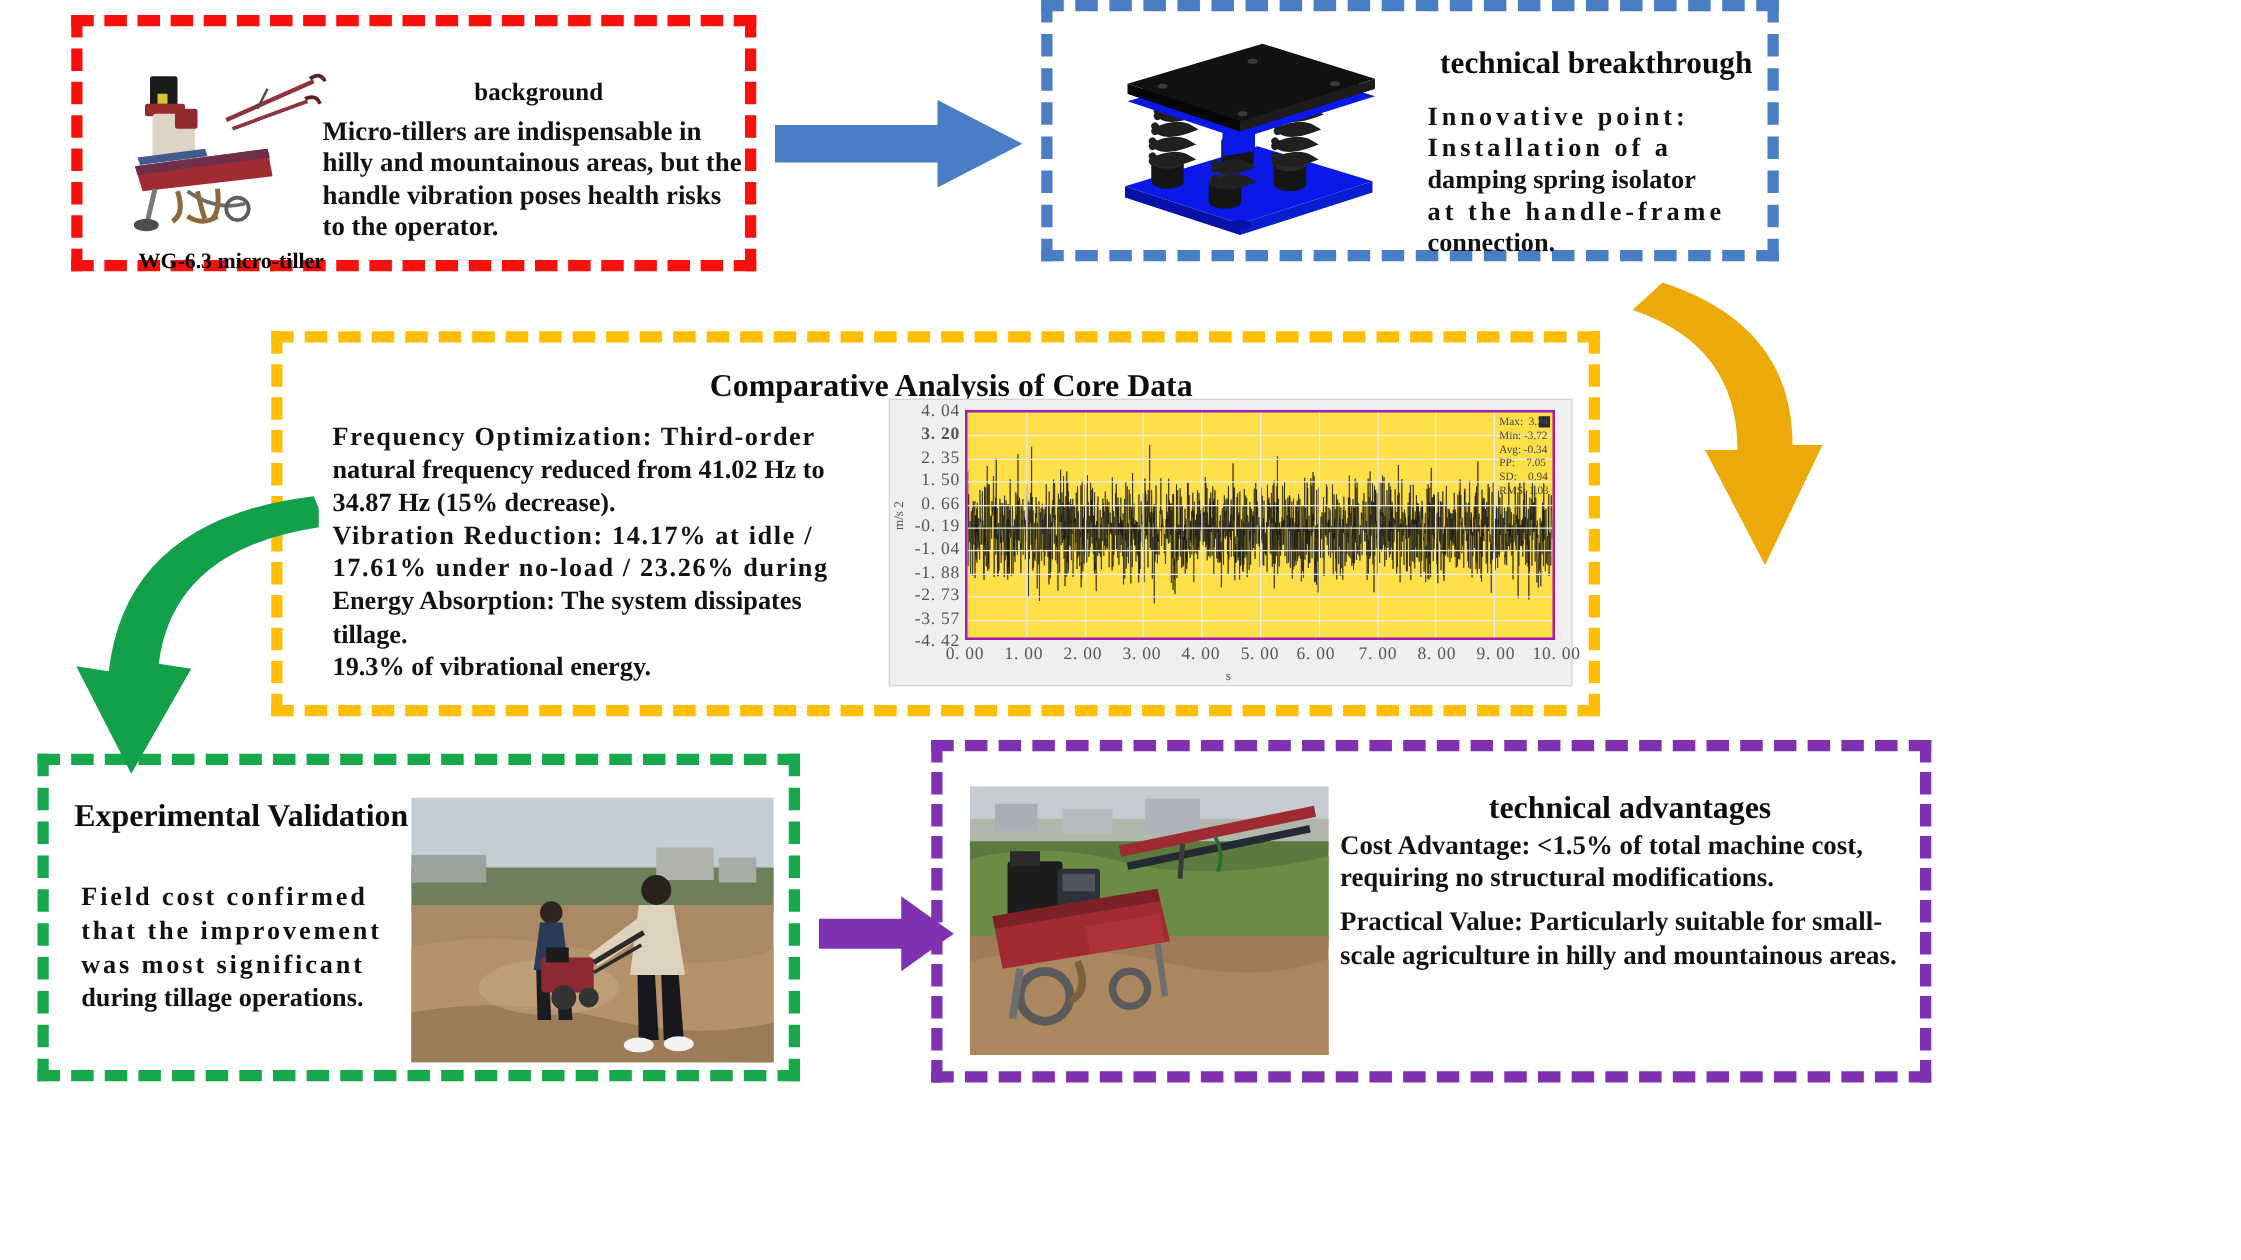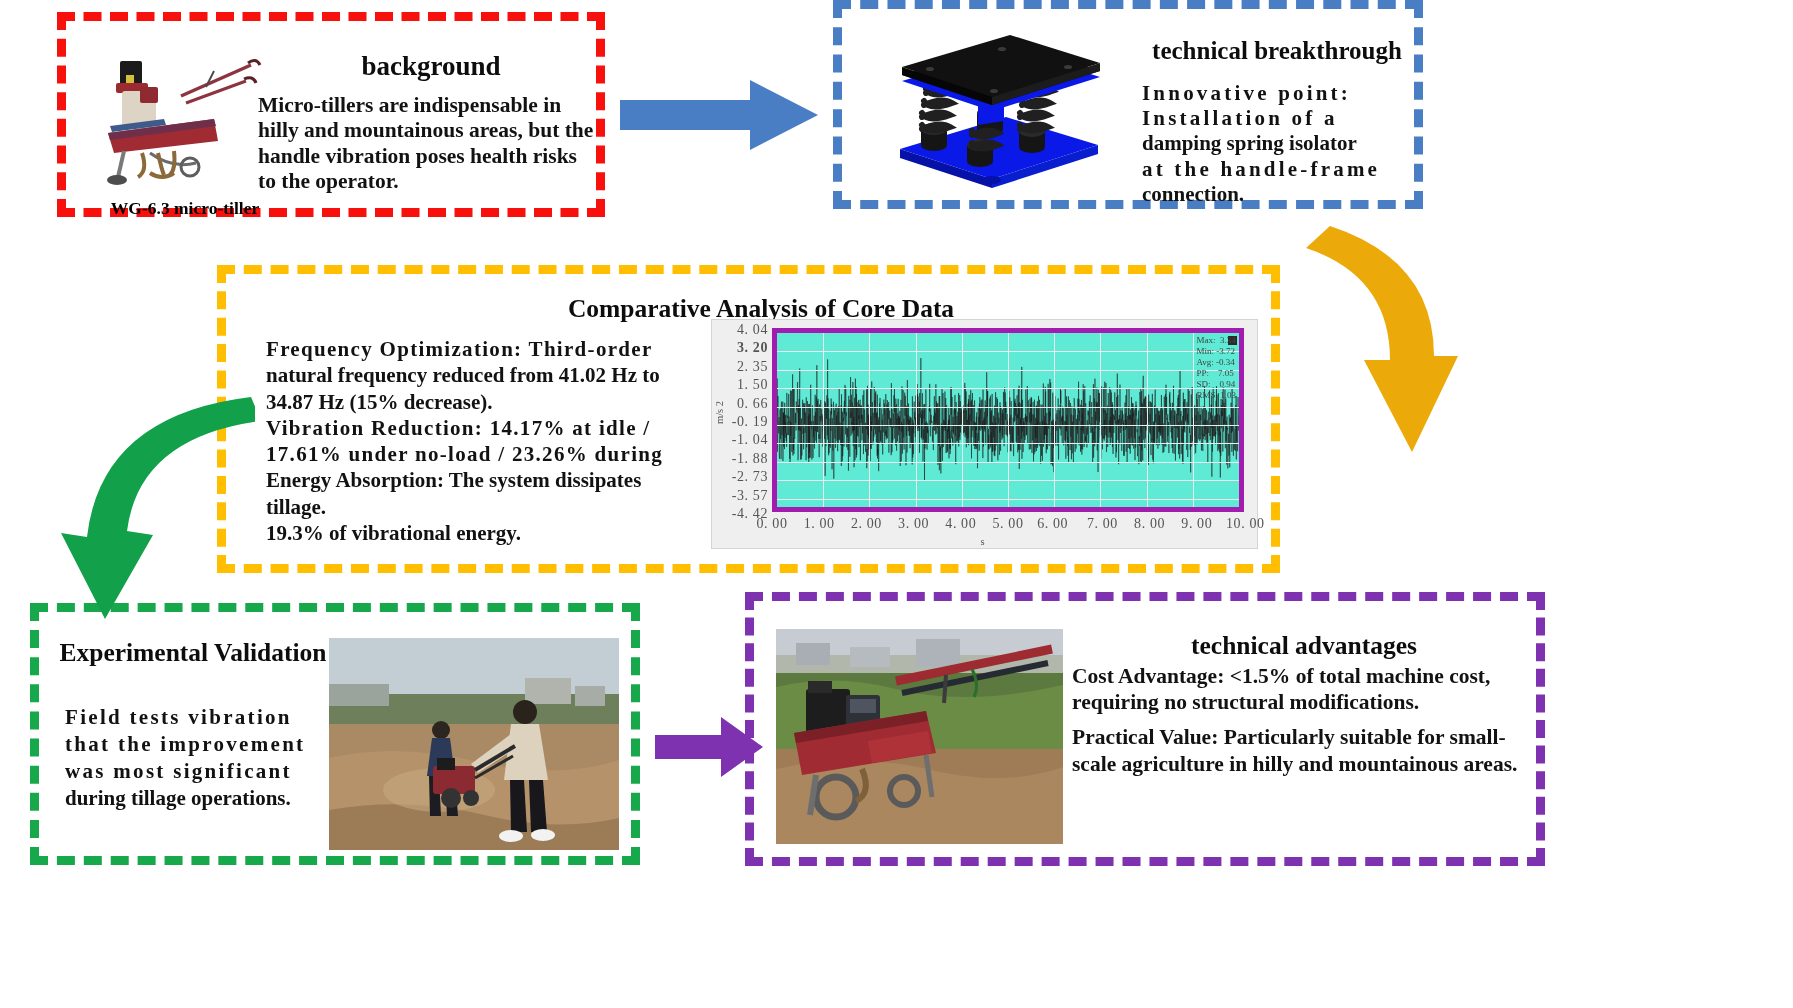--- a/index.html
+++ b/index.html
@@ -14,21 +14,21 @@
   .dash-purple{border:9px dashed #7f32b0;}
 
   .heading{font-weight:bold;text-align:center;color:#0d0d0d;}
   .body-txt{font-weight:bold;color:#121212;}
 
   
   #p-background{left:57px;top:12px;width:548px;height:205px;}
   #tiller-fig{position:absolute;left:20px;top:20px;width:178px;height:150px;}
   #tiller-cap{position:absolute;left:14px;top:177px;width:210px;
       font-size:17.5px;font-weight:bold;text-align:center;}
-  #bg-title{position:absolute;left:200px;top:30px;width:330px;font-size:27px;}
+  #bg-title{position:absolute;left:200px;top:42px;width:330px;font-size:20px;}
   #bg-text{position:absolute;left:192px;top:72px;width:340px;font-size:21.5px;line-height:1.18;}
 
   
   #p-breakthrough{left:833px;top:0px;width:590px;height:209px;}
   #iso-fig{position:absolute;left:30px;top:20px;width:250px;height:160px;}
   #tb-title{position:absolute;left:300px;top:28px;width:270px;font-size:25px;}
   #tb-text{position:absolute;left:300px;top:72px;width:265px;font-size:21px;line-height:1.2;}
   #tb-text .sp{letter-spacing:3.2px;display:block;}
 
   
@@ -58,21 +58,21 @@
   #arrow-blue  {left:620px;top:78px;width:200px;height:75px;}
   #arrow-yellow{left:1290px;top:220px;width:170px;height:240px;}
   #arrow-green {left:55px;top:385px;width:200px;height:240px;}
   #arrow-purple{left:655px;top:715px;width:110px;height:65px;}
 
   
   .yt,.xt{position:absolute;font-family:"Liberation Serif",serif;color:#555;
       font-size:14px;letter-spacing:.6px;white-space:nowrap;}
   .yt{text-align:right;}
   #plot-box{position:absolute;left:60px;top:8px;right:13px;bottom:36px;
-      background:#5eead4;border:5px solid #a21caf;overflow:hidden;}
+      background:#fde047;border:2px solid #a21caf;overflow:hidden;}
   #stats{position:absolute;right:3px;top:2px;font-size:9px;line-height:1.22;
       color:#444;font-family:"Liberation Serif",serif;white-space:pre;z-index:4;}
   #ylab{position:absolute;left:2px;top:104px;font-size:10.5px;color:#555;
       transform:rotate(-90deg);transform-origin:left top;white-space:nowrap;}
   #xlab{position:absolute;left:50%;bottom:1px;font-size:10.5px;color:#555;}
   .grid-v{position:absolute;top:0;bottom:0;width:1px;background:#ededed;}
   .grid-h{position:absolute;left:0;right:0;height:1px;background:#ededed;}
 </style>
 </head>
 <body>
@@ -238,21 +238,21 @@
         <div class="xt" style="left: 514px; width: 36px; text-align: center; top: 196px;">10. 00</div>
       </div>
     <div id="xlab" style="left: calc(50% - 4px);">s</div>
   </div>
 </div>
 
 <div class="panel dash-green" id="p-exp">
   <div class="heading" id="ev-title">Experimental Validation</div>
 
   <div class="body-txt" id="ev-text">
-    <span class="sp">Field tests vibration</span>
+    <span class="sp">Field cost confirmed</span>
     <span class="sp">that the improvement</span>
     <span class="sp">was most significant</span>
     <span>during tillage operations.</span>
   </div>
 
   <svg id="field-fig" viewBox="0 0 290 212" preserveAspectRatio="none">
     <rect x="0" y="0" width="290" height="80" fill="#c3cdd4"></rect>
     <rect x="0" y="56" width="290" height="36" fill="#6e7f5c"></rect>
     <rect x="0" y="46" width="60" height="22" fill="#9aa39c"></rect>
     <rect x="196" y="40" width="46" height="26" fill="#b0b4ad"></rect>

